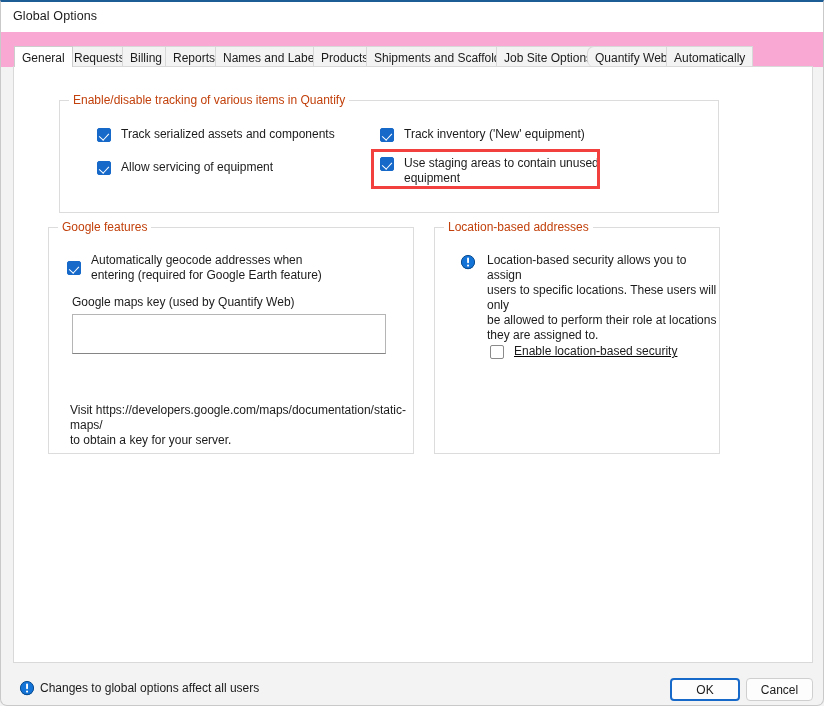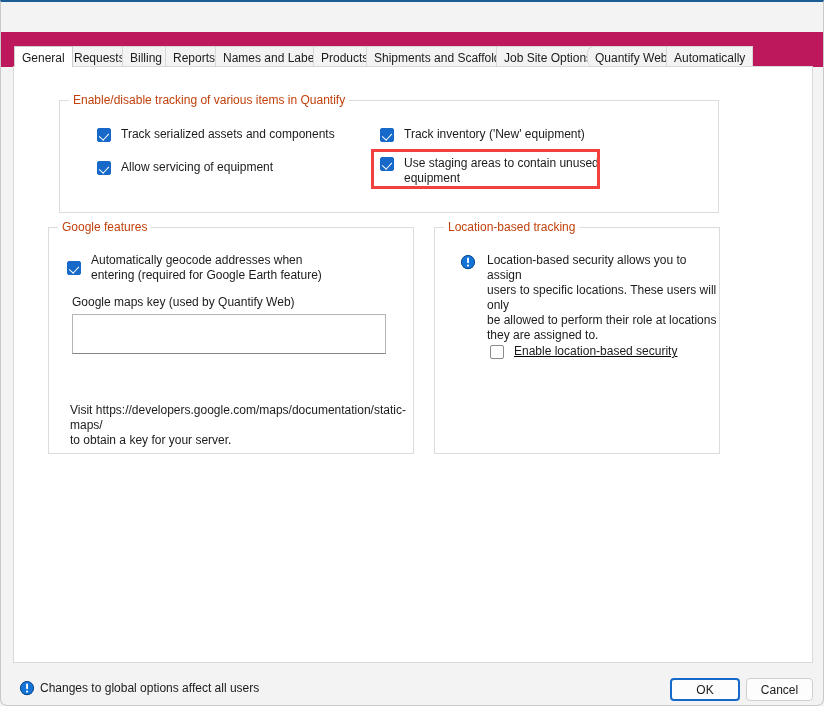--- a/index.html
+++ b/index.html
@@ -35,21 +35,21 @@
     font-size: 12.5px;
     color: #1b1b1b;
     letter-spacing: 0.1px;
   }
 
   
   #tabstrip {
     position: absolute;
     left: 0; top: 30px;
     width: 822px; height: 35px;
-    background: #be185d;
+    background: #f9a8d4;
   }
   .tab {
     position: absolute;
     top: 14px;
     height: 21px;
     padding: 2px 7px 0 7px;
     font-size: 12px;
     color: #1b1b1b;
     background: #f3f3f3;
     border-left: 1px solid #d8d8d8;
@@ -190,20 +190,23 @@
   }
   .btn.default {
     border: 2px solid #1769c9;
   }
 </style>
 </head>
 <body>
 
 <div id="window">
 
+  <div id="titlebar">
+    <div id="title-text">Global Options</div>
+  </div>
 
   <div id="tabstrip">
     <div class="tab selected" style="left:13px;">General</div>
     <div class="tab" style="left:65px;">Requests</div>
     <div class="tab" style="left:121px;">Billing</div>
     <div class="tab" style="left:164px;">Reports</div>
     <div class="tab" style="left:214px;">Names and Labels</div>
     <div class="tab" style="left:312px;">Products</div>
     <div class="tab" style="left:365px;">Shipments and Scaffolds</div>
     <div class="tab" style="left:495px;">Job Site Options</div>
@@ -251,21 +254,21 @@
 
       <div class="plain-label" style="left:23px; top:67px;">Google maps key (used by Quantify Web)</div>
 
       <textarea id="maps-key-input" style="left: 23px; top: 86px; width: 314px; height: 40px;" placeholder=""></textarea>
 
       <div class="plain-label" style="left:21px; top:131px;margin-top:44px;">Visit https://developers.google.com/maps/documentation/static-maps/
 to obtain a key for your server.</div>
     </div>
 
     <div class="group" style="left:420px; top:160px; width:286px; height:227px;">
-      <div class="group-title">Location-based tracking</div>
+      <div class="group-title">Location-based addresses</div>
 
       <svg class="info-icon" style="left:25px; top:26px;" viewBox="0 0 16 16">
         <circle cx="8" cy="8.6" r="6.6" fill="#0e5aa7"></circle>
         <circle cx="8" cy="8" r="6.6" fill="#1473d6"></circle>
         <circle cx="8" cy="8" r="6.6" fill="none" stroke="#0c4e91" stroke-width="1"></circle>
         <rect x="7.1" y="3.6" width="1.9" height="5.6" rx="0.9" fill="#ffffff"></rect>
         <circle cx="8.05" cy="11.6" r="1.05" fill="#ffffff"></circle>
       </svg>
 
       <div class="plain-label" style="left:52px; top:25px;">Location-based security allows you to assign

